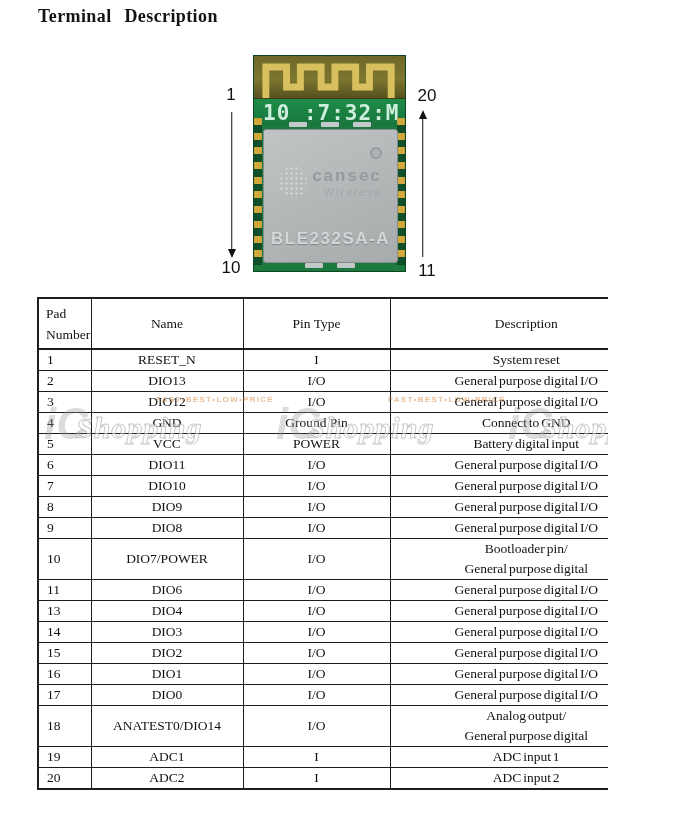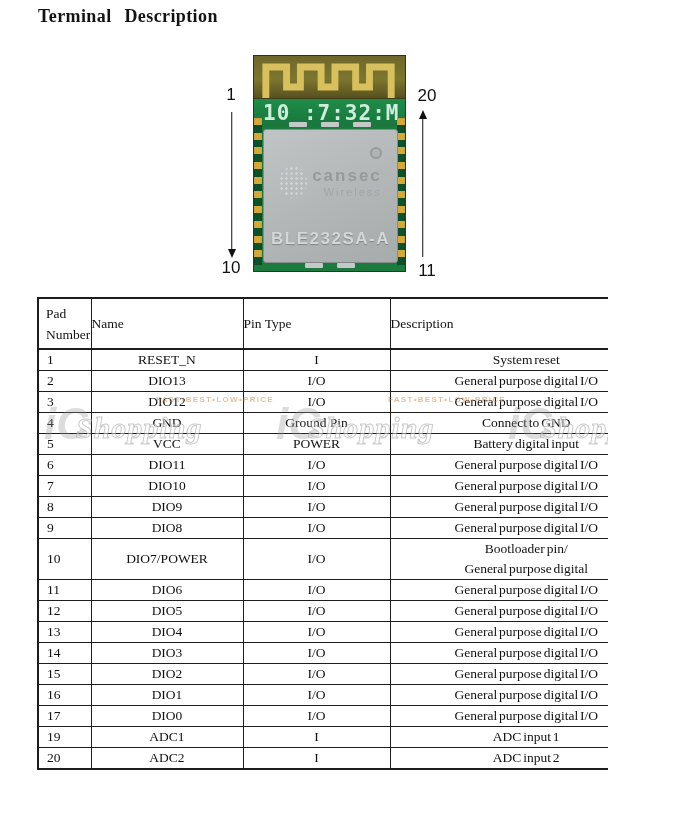--- a/index.html
+++ b/index.html
@@ -78,21 +78,21 @@
   .wm-script { font-family:"Liberation Serif", serif; font-style:italic; font-weight:700;
            font-size:30px; letter-spacing:1px; margin-left:-12px; margin-top:9px;
            color:rgba(255,255,255,0.45); -webkit-text-stroke:1px rgba(135,135,135,0.45); }
 
   
   table.pin-table { position:absolute; left:37px; top:297px; width:625px; z-index:1;
         border-collapse:collapse; table-layout:fixed; border:2px solid #1d1d1d;
         font-family:"Liberation Serif", serif; font-size:13.5px; color:#111; }
   col.c1 { width:53px; } col.c2 { width:152px; } col.c3 { width:147px; } col.c4 { width:273px; }
   .pin-table th, .pin-table td { border:1px solid #1d1d1d; padding:0; }
-  .pin-table thead th { height:49px; font-weight:normal; text-align:left;
+  .pin-table thead th { height:49px; font-weight:normal; text-align:center;
         vertical-align:middle; border-bottom:2px solid #1d1d1d; }
   .pin-table thead th.h-pad { text-align:left; }
   .h-pad div { padding-left:7px; line-height:21px; }
   .pin-table tbody td { height:20px; line-height:20px; text-align:center; vertical-align:middle; }
   .pin-table tbody td.pad { text-align:left; padding-left:8px; }
   .pin-table tbody td.desc { word-spacing:-1.5px; }
   .pin-table tbody td.desc div { line-height:20px; }
 </style>
 </head>
 <body>
@@ -283,28 +283,20 @@
 
         <tr>
           <td class="pad">11</td>
           <td class="name">DIO6</td>
           <td class="type">I/O</td>
           <td class="desc">
             <div>General purpose digital I/O</div>
           </td>
         </tr>
 
-        <tr>
-          <td class="pad">12</td>
-          <td class="name">DIO5</td>
-          <td class="type">I/O</td>
-          <td class="desc">
-            <div>General purpose digital I/O</div>
-          </td>
-        </tr>
 
         <tr>
           <td class="pad">13</td>
           <td class="name">DIO4</td>
           <td class="type">I/O</td>
           <td class="desc">
             <div>General purpose digital I/O</div>
           </td>
         </tr>
 
@@ -337,20 +329,29 @@
 
         <tr>
           <td class="pad">17</td>
           <td class="name">DIO0</td>
           <td class="type">I/O</td>
           <td class="desc">
             <div>General purpose digital I/O</div>
           </td>
         </tr>
 
+        <tr>
+          <td class="pad">18</td>
+          <td class="name">ANATEST0/DIO14</td>
+          <td class="type">I/O</td>
+          <td class="desc">
+            <div>Analog output/</div>
+            <div>General purpose digital</div>
+          </td>
+        </tr>
 
         <tr>
           <td class="pad">19</td>
           <td class="name">ADC1</td>
           <td class="type">I</td>
           <td class="desc">
             <div>ADC input 1</div>
           </td>
         </tr>
 

